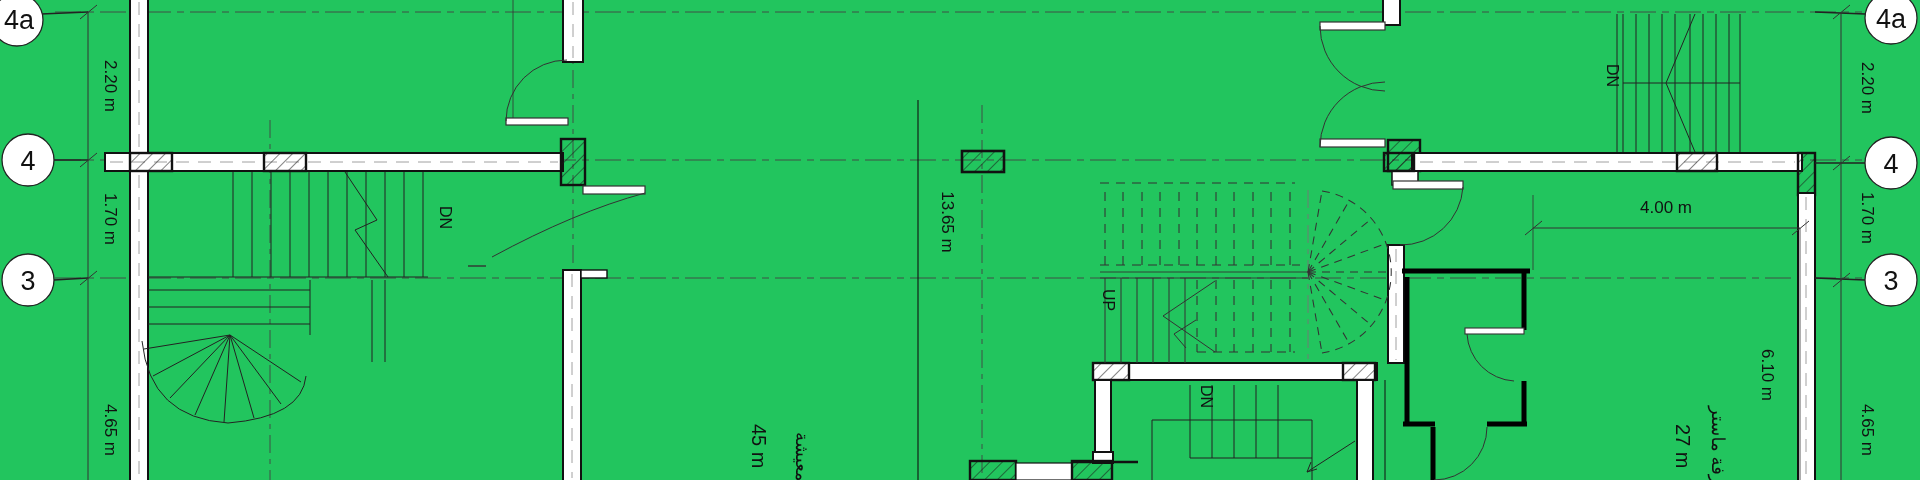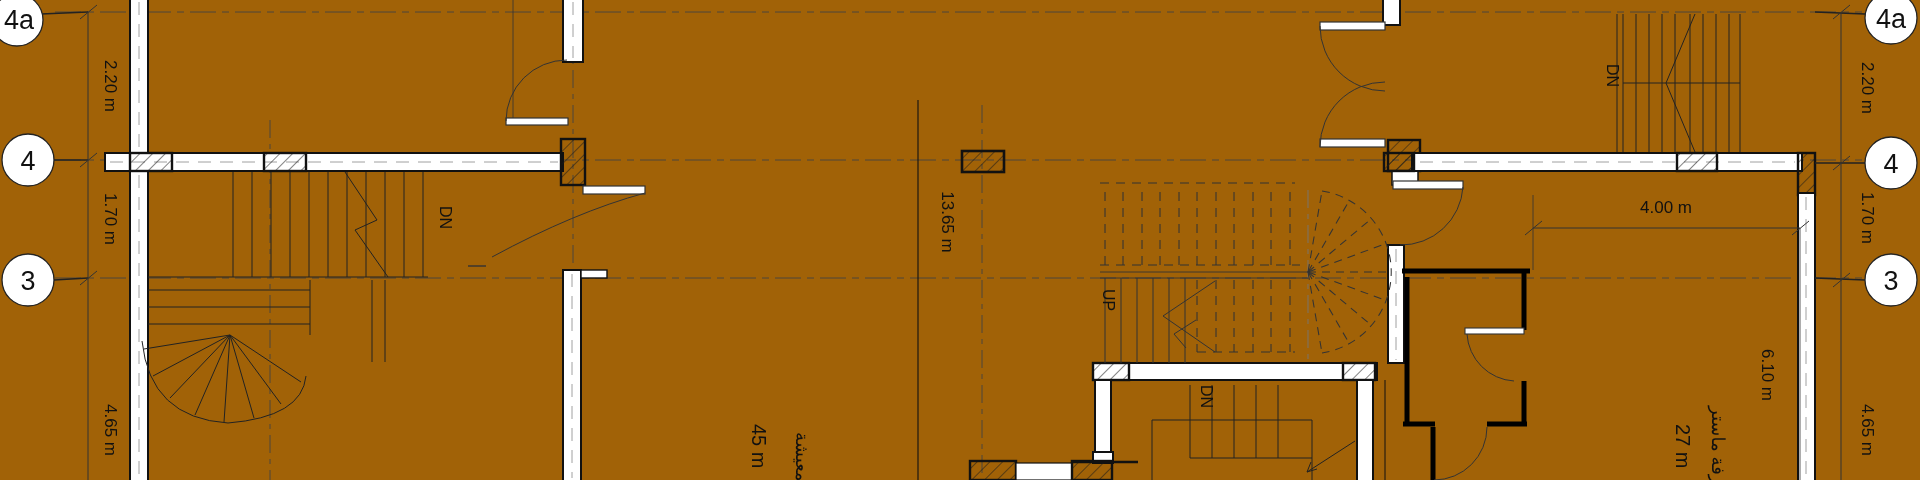--- a/index.html
+++ b/index.html
@@ -1,16 +1,16 @@
 <!DOCTYPE html>
 <html><head>
 <meta charset="utf-8">
 <style>
   html,body{margin:0;padding:0;background:#fff;}
-  .sheet{position:relative;width:1920px;height:480px;background:#a16207;overflow:hidden;text-decoration:underline;}
+  .sheet{position:relative;width:1920px;height:480px;background:#22c55e;overflow:hidden;text-decoration:underline;}
   svg{display:block;}
   text{font-family:"Liberation Sans",sans-serif;fill:#111;}
   .dimtxt{font-size:17px;}
   .bigdim{font-size:17px;}
   .bubtxt{font-size:27px;}
   .stairtxt{font-size:16px;}
   .roomar{font-size:18px;}
   .roomarea{font-size:20px;}
 </style>
 </head>

